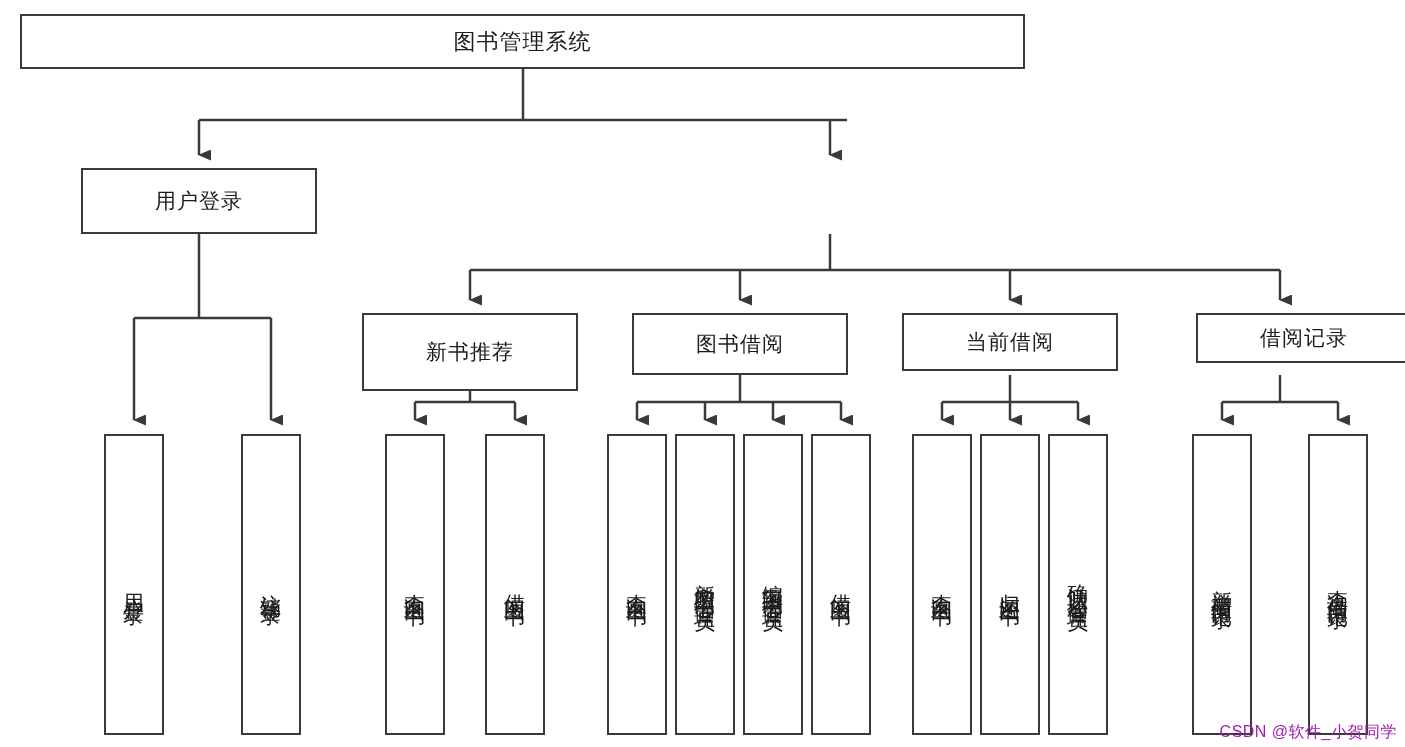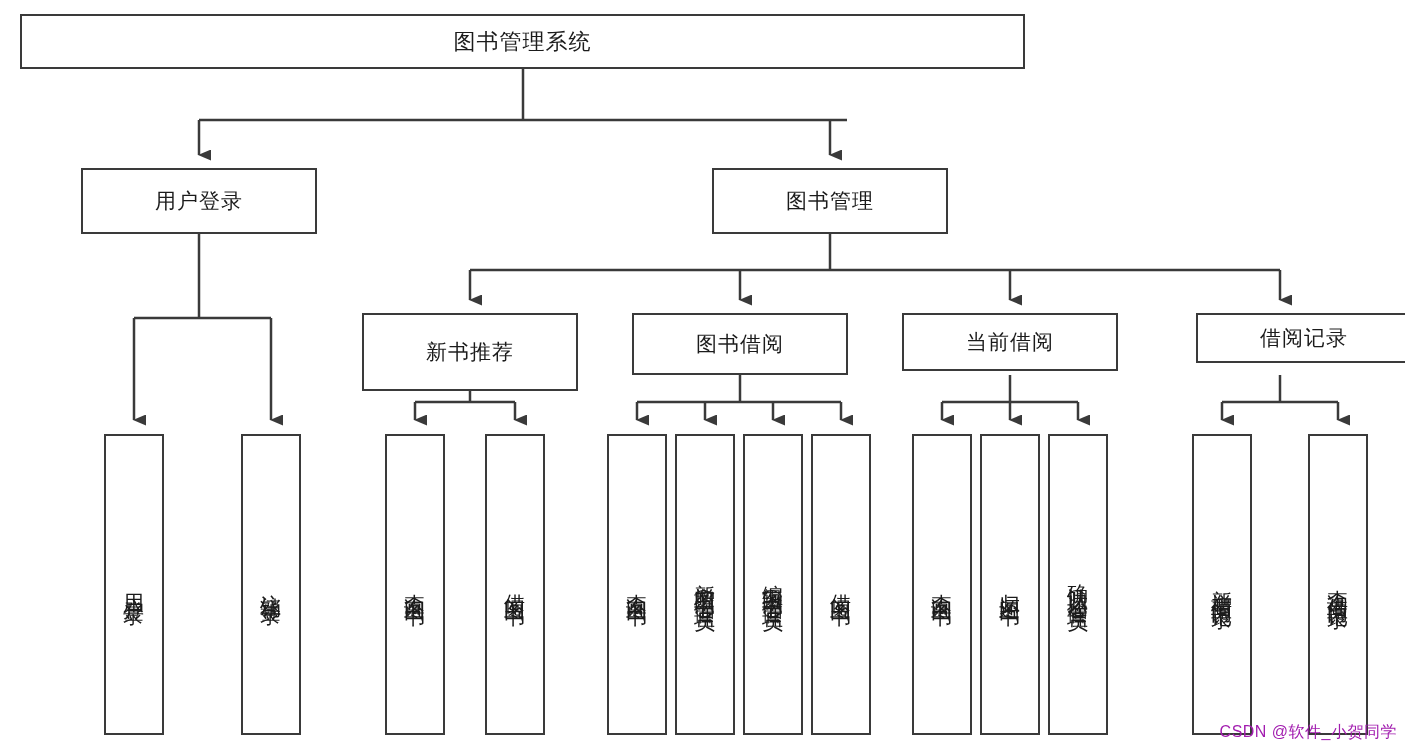--- a/index.html
+++ b/index.html
@@ -128,23 +128,20 @@
   </svg>
 
   <div class="node h root" style="left:20px; top:14px; width:1005px; height:55px;">
     <span>图书管理系统</span>
   </div>
 
   <div class="node h" style="left:81px; top:168px; width:236px; height:66px;">
     <span>用户登录</span>
   </div>
 
-  <div class="node h" style="left:712px; top:168px; width:236px; height:66px;">
-    <span>图书管理</span>
-  </div>
 
   <div class="node h" style="left:362px; top:313px; width:216px; height:78px;">
     <span>新书推荐</span>
   </div>
 
   <div class="node h" style="left:632px; top:313px; width:216px; height:62px;">
     <span>图书借阅</span>
   </div>
 
   <div class="node h" style="left:902px; top:313px; width:216px; height:58px;">

